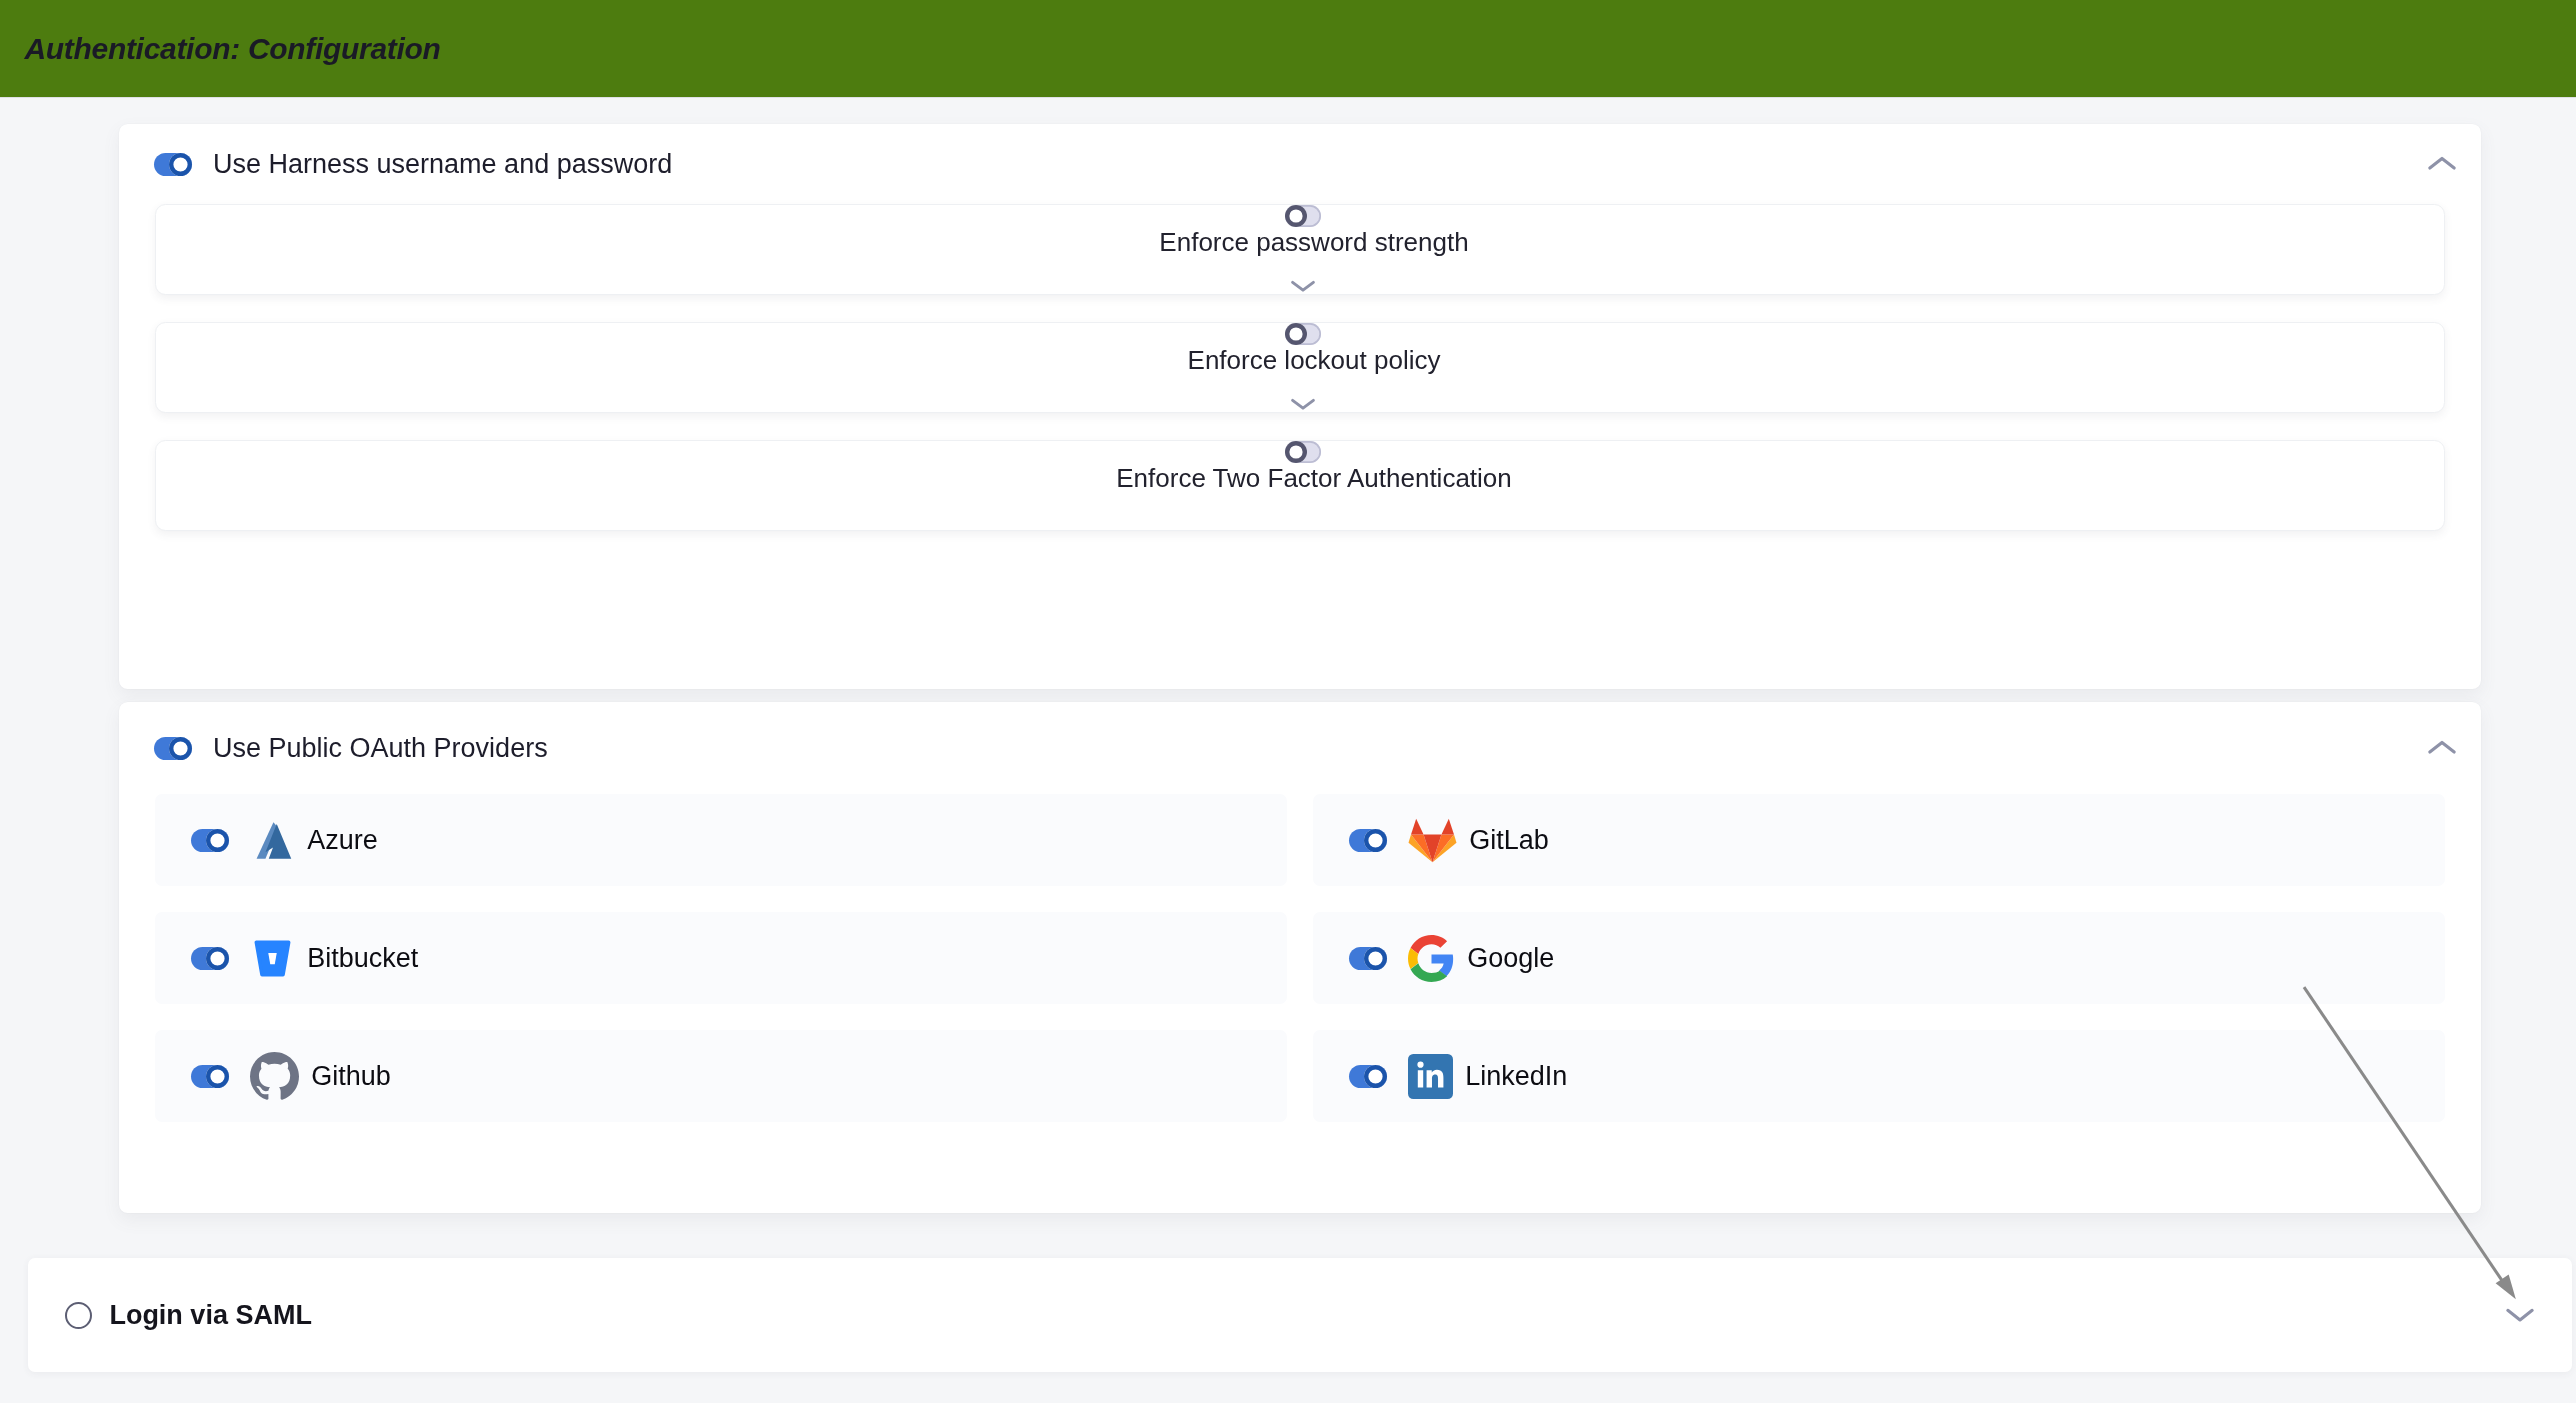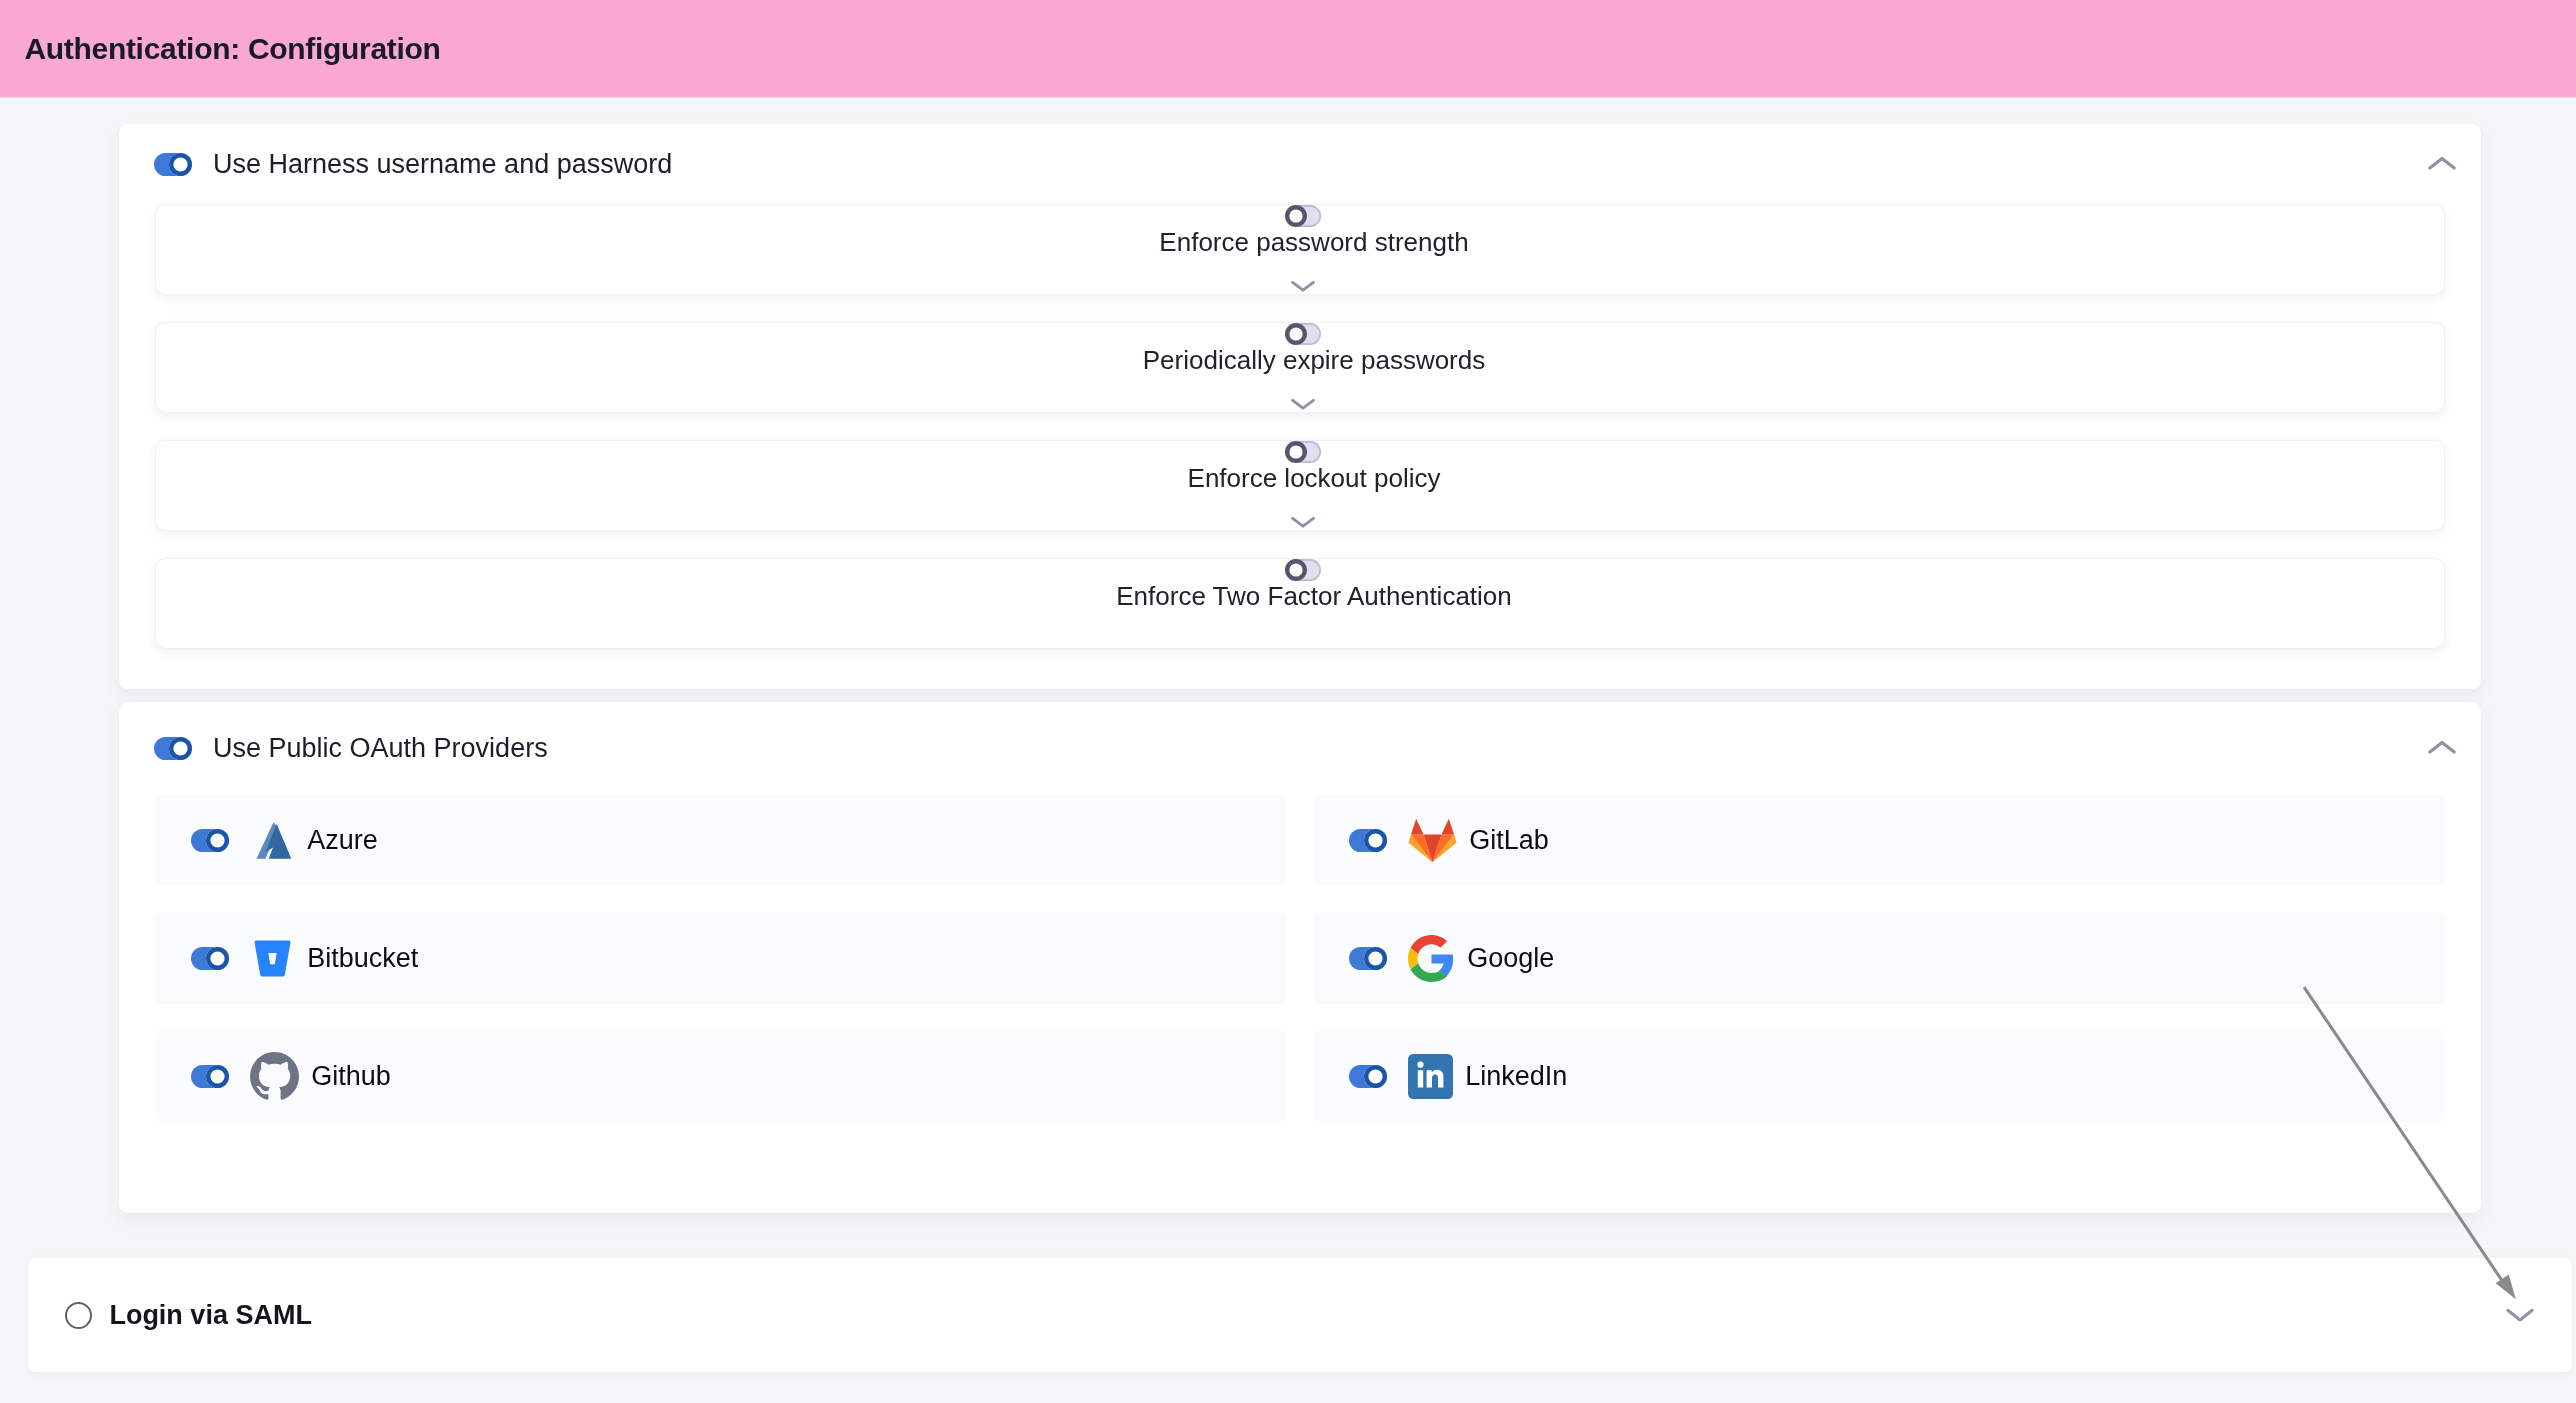--- a/index.html
+++ b/index.html
@@ -1,21 +1,21 @@
 <!DOCTYPE html>
 <html style="font-size:14px"><head>
 <meta charset="utf-8">
 <style>
   html,body{margin:0;padding:0;}
   .page{position:relative;width:2576px;height:1404px;overflow:hidden;
         background:#f5f6f8;font-family:"Liberation Sans",sans-serif;color:#1d1d2b;}
 
   
-  .hdr{position:absolute;left:0;top:0;width:2576px;height:98px;background:#f9a8d4;
-       border-bottom:1.7px solid #dfe0e5;display:flex;align-items:center;box-sizing:border-box;}
+  .hdr{position:absolute;left:0;top:0;width:2576px;height:98px;background:#4d7c0f;
+       border-bottom:1.7px solid #dfe0e5;display:flex;align-items:center;box-sizing:border-box;font-style:italic;}
   .hdr h1{margin:0 0 0 24.4px;font-size:30px;font-weight:700;color:#1a1a26;letter-spacing:-0.3px;}
 
   
   .card{position:absolute;left:119px;width:2362px;background:#ffffff;border-radius:8.7px;
         box-shadow:0 0 1.7px rgba(40,41,61,.06),0 7px 17.4px rgba(96,97,112,.08);box-sizing:border-box;}
   .card1{top:124px;height:565px;}
   .card2{top:702px;height:511px;}
   .card-head{display:flex;align-items:center;padding:0 24.4px 0 35px;box-sizing:border-box;}
   .card1 .card-head{height:80px;}
   .card2 .card-head{height:92px;justify-content:center;}
@@ -82,30 +82,20 @@
       <span class="toggle off">
           <span class="knob"></span>
         </span>
       <span class="sub-label">Enforce password strength</span>
       <span class="spacer"></span>
       <svg class="chev" width="26" height="15.7" viewBox="0 0 30 18">
           <path d="M3 5 L15 14 L27 5" fill="none" stroke="#8e92a8" stroke-width="3.4" stroke-linecap="round" stroke-linejoin="round"></path>
         </svg>
     </div>
 
-    <div class="sub-card">
-      <span class="toggle off">
-          <span class="knob"></span>
-        </span>
-      <span class="sub-label">Periodically expire passwords</span>
-      <span class="spacer"></span>
-      <svg class="chev" width="26" height="15.7" viewBox="0 0 30 18">
-          <path d="M3 5 L15 14 L27 5" fill="none" stroke="#8e92a8" stroke-width="3.4" stroke-linecap="round" stroke-linejoin="round"></path>
-        </svg>
-    </div>
 
     <div class="sub-card">
       <span class="toggle off">
           <span class="knob"></span>
         </span>
       <span class="sub-label">Enforce lockout policy</span>
       <span class="spacer"></span>
       <svg class="chev" width="26" height="15.7" viewBox="0 0 30 18">
           <path d="M3 5 L15 14 L27 5" fill="none" stroke="#8e92a8" stroke-width="3.4" stroke-linecap="round" stroke-linejoin="round"></path>
         </svg>

